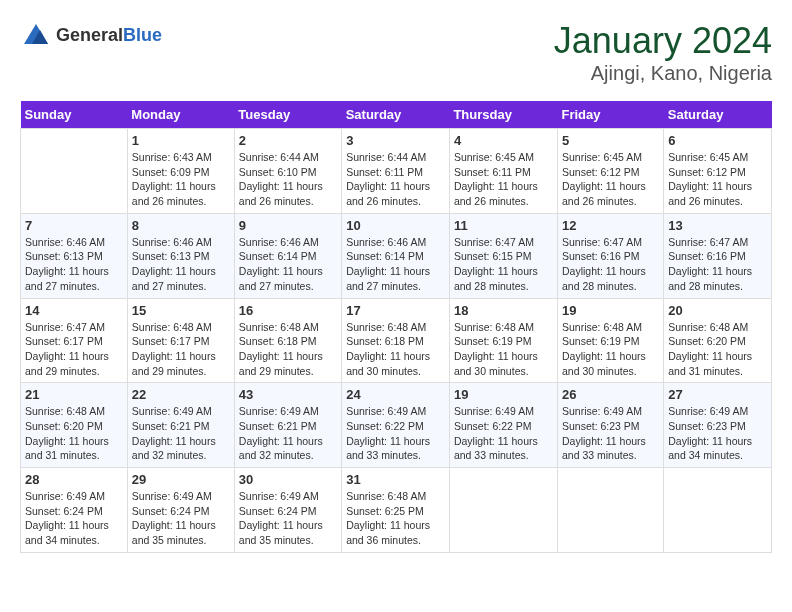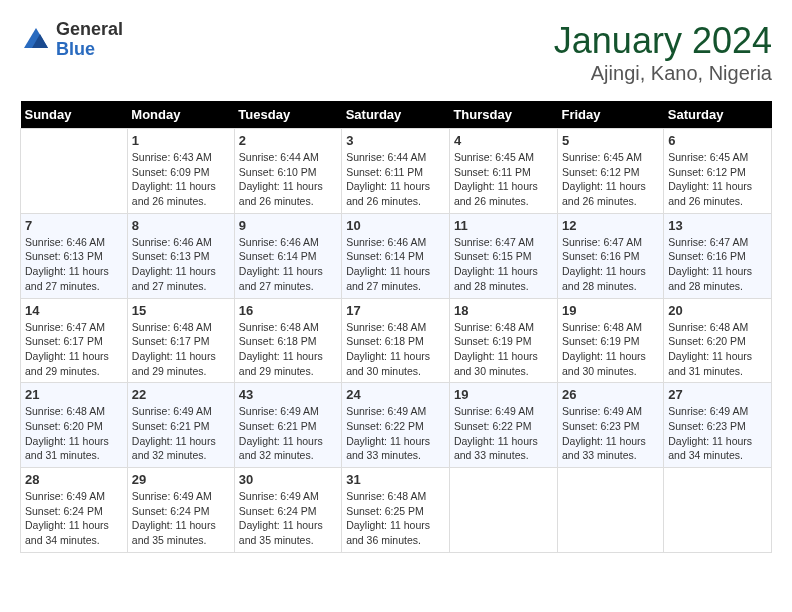--- a/index.html
+++ b/index.html
@@ -15,21 +15,21 @@
       justify-content: space-between;
       align-items: flex-start;
       margin-bottom: 16px;
     }
     .logo {
       display: flex;
       align-items: center;
     }
     .logo-text {
       display: flex;
-      flex-direction: column;
+      flex-direction: row;
       line-height: 1.1;
       justify-content: flex-end;
     }
     .logo-general {
       font-size: 18px;
       font-weight: bold;
       color: #333;
     }
     .logo-blue {
       font-size: 18px;
@@ -52,21 +52,21 @@
     .location-title {
       font-size: 20px;
       color: #555;
     }
     table {
       width: 100%;
       border-collapse: collapse;
       font-size: 11px;
     }
     thead tr th {
-      background: #000000;
+      background: #6d28d9;
       color: #fff;
       padding: 6px 4px;
       text-align: left;
       font-size: 13px;
       font-weight: bold;
     }
     tbody tr td {
       vertical-align: top;
       padding: 4px 4px;
       border: 1px solid #ddd;

